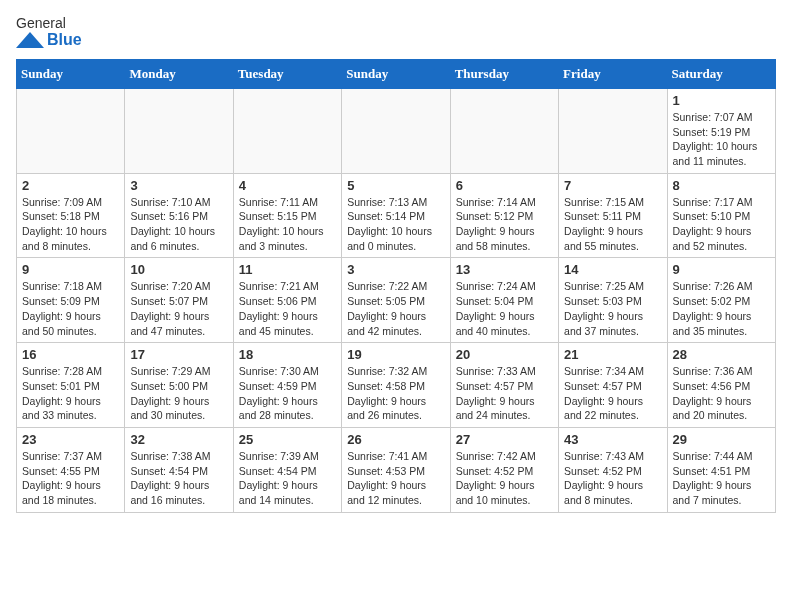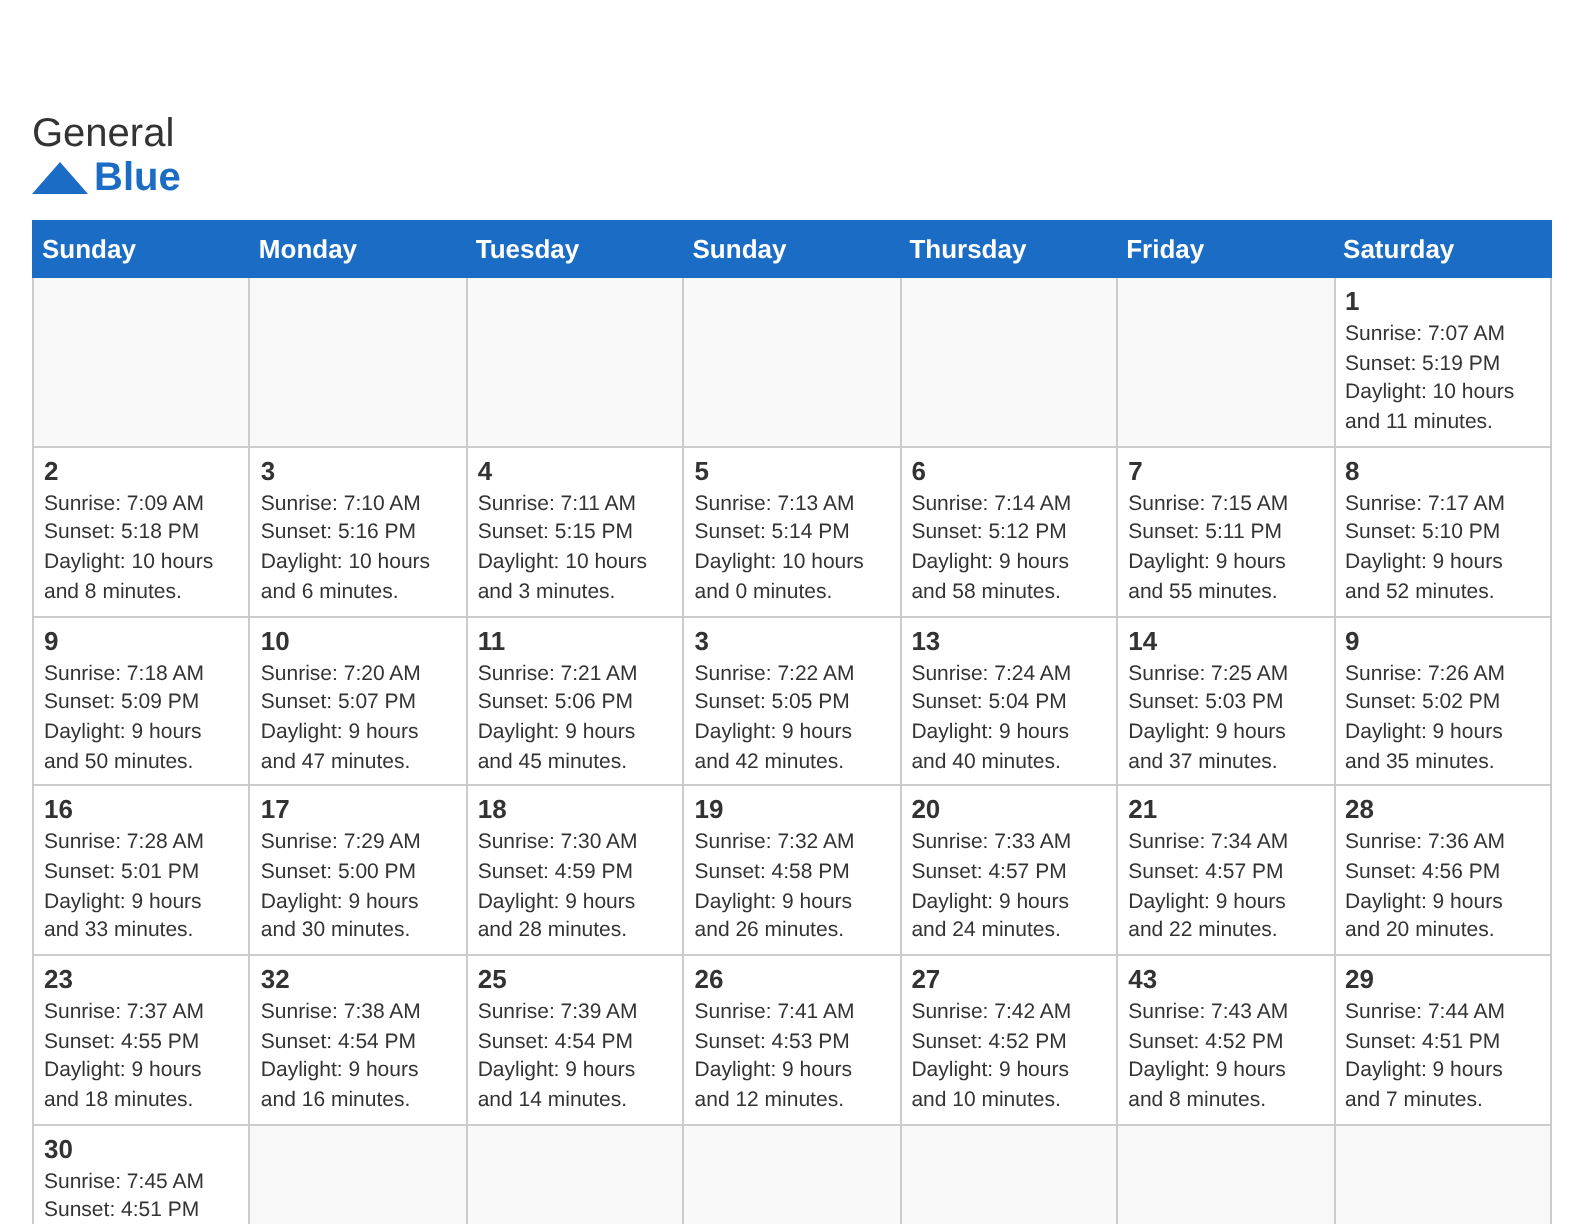--- a/index.html
+++ b/index.html
@@ -40,20 +40,21 @@
       border: 1px solid #ccc;
     }
     .calendar th {
       background: #1a6cc4;
       color: #fff;
       font-size: 13px;
       font-weight: bold;
       padding: 6px 4px;
       text-align: left;
       border: 1px solid #1a6cc4;
+      font-family: Liberation Serif, serif;
     }
     .calendar td {
       border: 1px solid #ccc;
       vertical-align: top;
       padding: 4px 5px;
       width: calc(100% / 7);
       min-height: 70px;
       font-size: 11px;
       color: #333;
     }
@@ -72,28 +73,28 @@
     .empty-cell {
       background: #f9f9f9;
     }
   </style>
 </head>
 <body>
 
 <div class="header">
   <div class="logo">
   <div style="line-height:1.1;">
-    <div style="font-size:20px;color:#333;font-family:Arial;margin-top:40px;">
+    <div style="font-size:14px;color:#333;font-family:Arial;">
       <span style="color:#333;">General</span>
     </div>
     <div style="display:flex;align-items:center;gap:3px;">
       <svg width="28" height="16" viewBox="0 0 28 16">
         <polygon points="0,16 28,16 14,0" fill="#1a6cc4"></polygon>
       </svg>
-      <span style="font-size:20px;color:#1a6cc4;font-weight:bold;font-family:Arial;">Blue</span>
+      <span style="font-size:16px;color:#1a6cc4;font-weight:bold;font-family:Arial;">Blue</span>
     </div>
   </div>
 </div>
   <div class="title-block">
     <h1></h1>
     <h2></h2>
   </div>
 </div>
 
 <table class="calendar">
@@ -234,26 +235,14 @@
         </td>
         <td>
           <span class="day-number">43</span>
           <div class="day-info">Sunrise: 7:43 AM<br>Sunset: 4:52 PM<br>Daylight: 9 hours and 8 minutes.</div>
         </td>
         <td>
           <span class="day-number">29</span>
           <div class="day-info">Sunrise: 7:44 AM<br>Sunset: 4:51 PM<br>Daylight: 9 hours and 7 minutes.</div>
         </td>
       </tr>
-      <tr>
-        <td>
-          <span class="day-number">30</span>
-          <div class="day-info">Sunrise: 7:45 AM<br>Sunset: 4:51 PM<br>Daylight: 9 hours and 5 minutes.</div>
-        </td>
-        <td class="empty-cell"></td>
-        <td class="empty-cell"></td>
-        <td class="empty-cell"></td>
-        <td class="empty-cell"></td>
-        <td class="empty-cell"></td>
-        <td class="empty-cell"></td>
-      </tr>
     </tbody>
 </table>
 
 </body></html>

